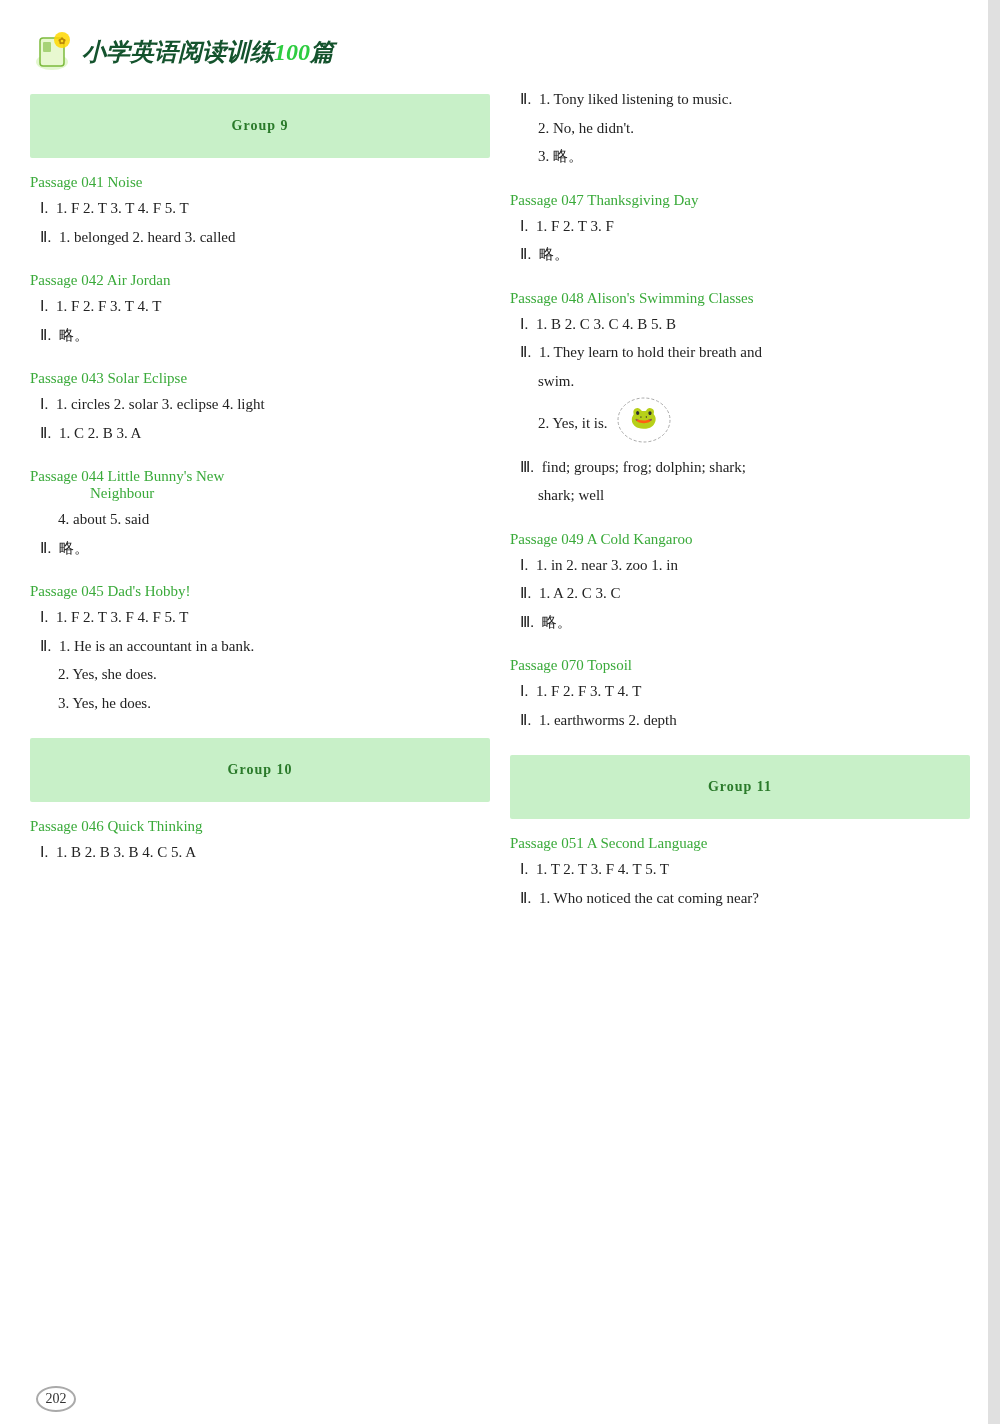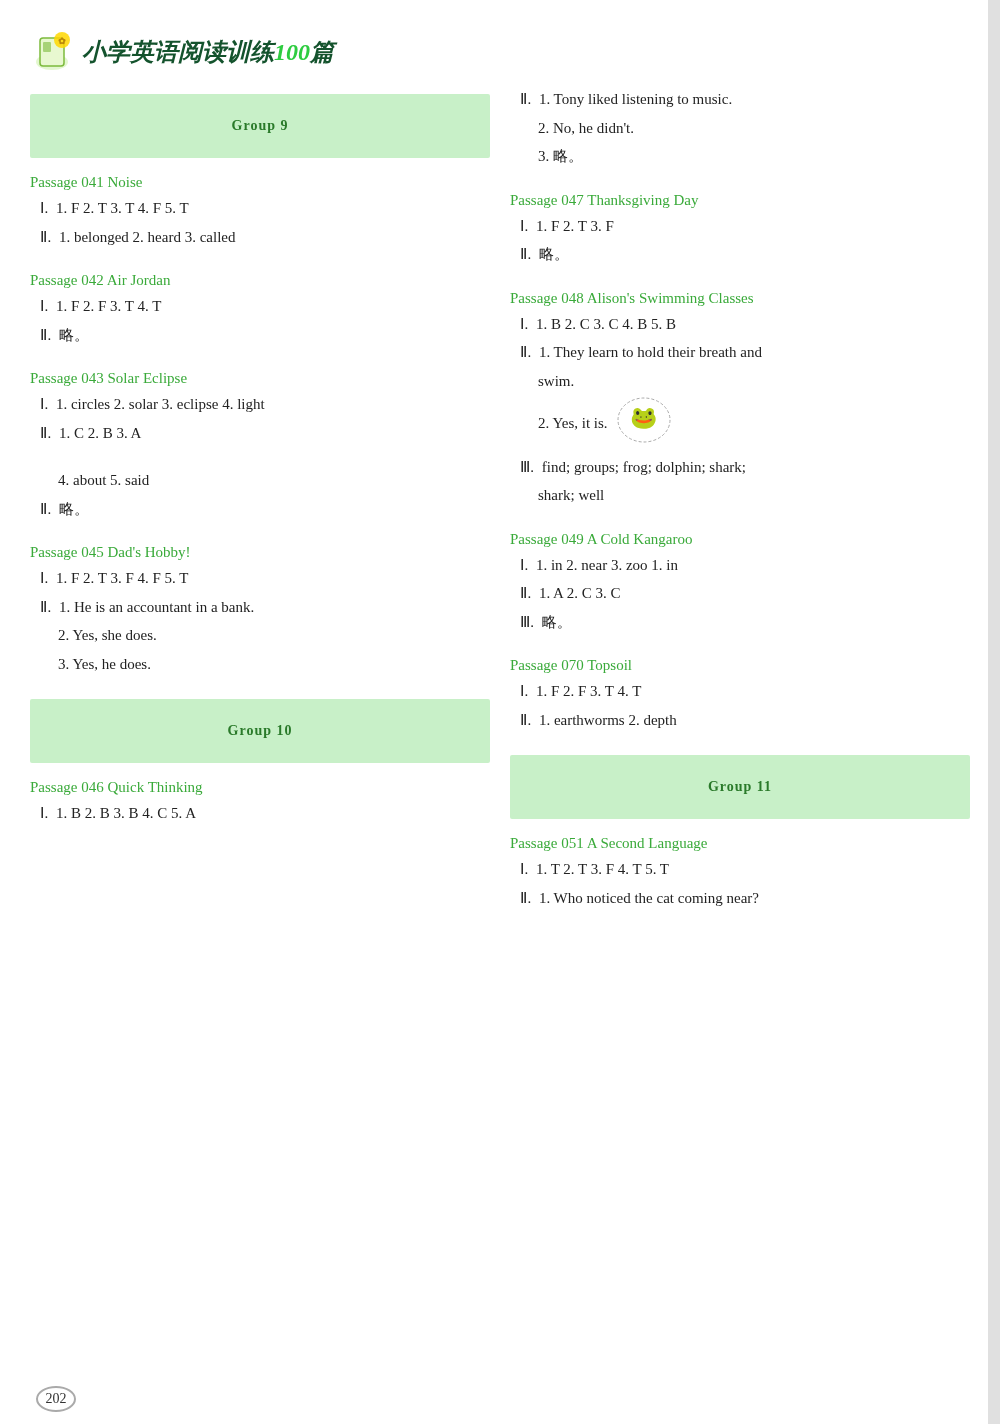--- a/index.html
+++ b/index.html
@@ -185,20 +185,24 @@
           <span class="roman">Ⅰ.</span>
           <span>1. circles   2. solar   3. eclipse   4. light</span>
         </div>
         <div class="answer-line">
           <span class="roman">Ⅱ.</span>
           <span>1. C   2. B   3. A</span>
         </div>
       </div>
 
       <div class="passage-block">
+        <div class="passage-title">
+          <span>Passage 044   Little Bunny's New</span><br>
+          <span style="margin-left:60px;">Neighbour</span>
+        </div>
         <div class="answer-line indent">
           <span>4. about   5. said</span>
         </div>
         <div class="answer-line">
           <span class="roman">Ⅱ.</span>
           <span class="lue">略。</span>
         </div>
       </div>
 
       <div class="passage-block">

